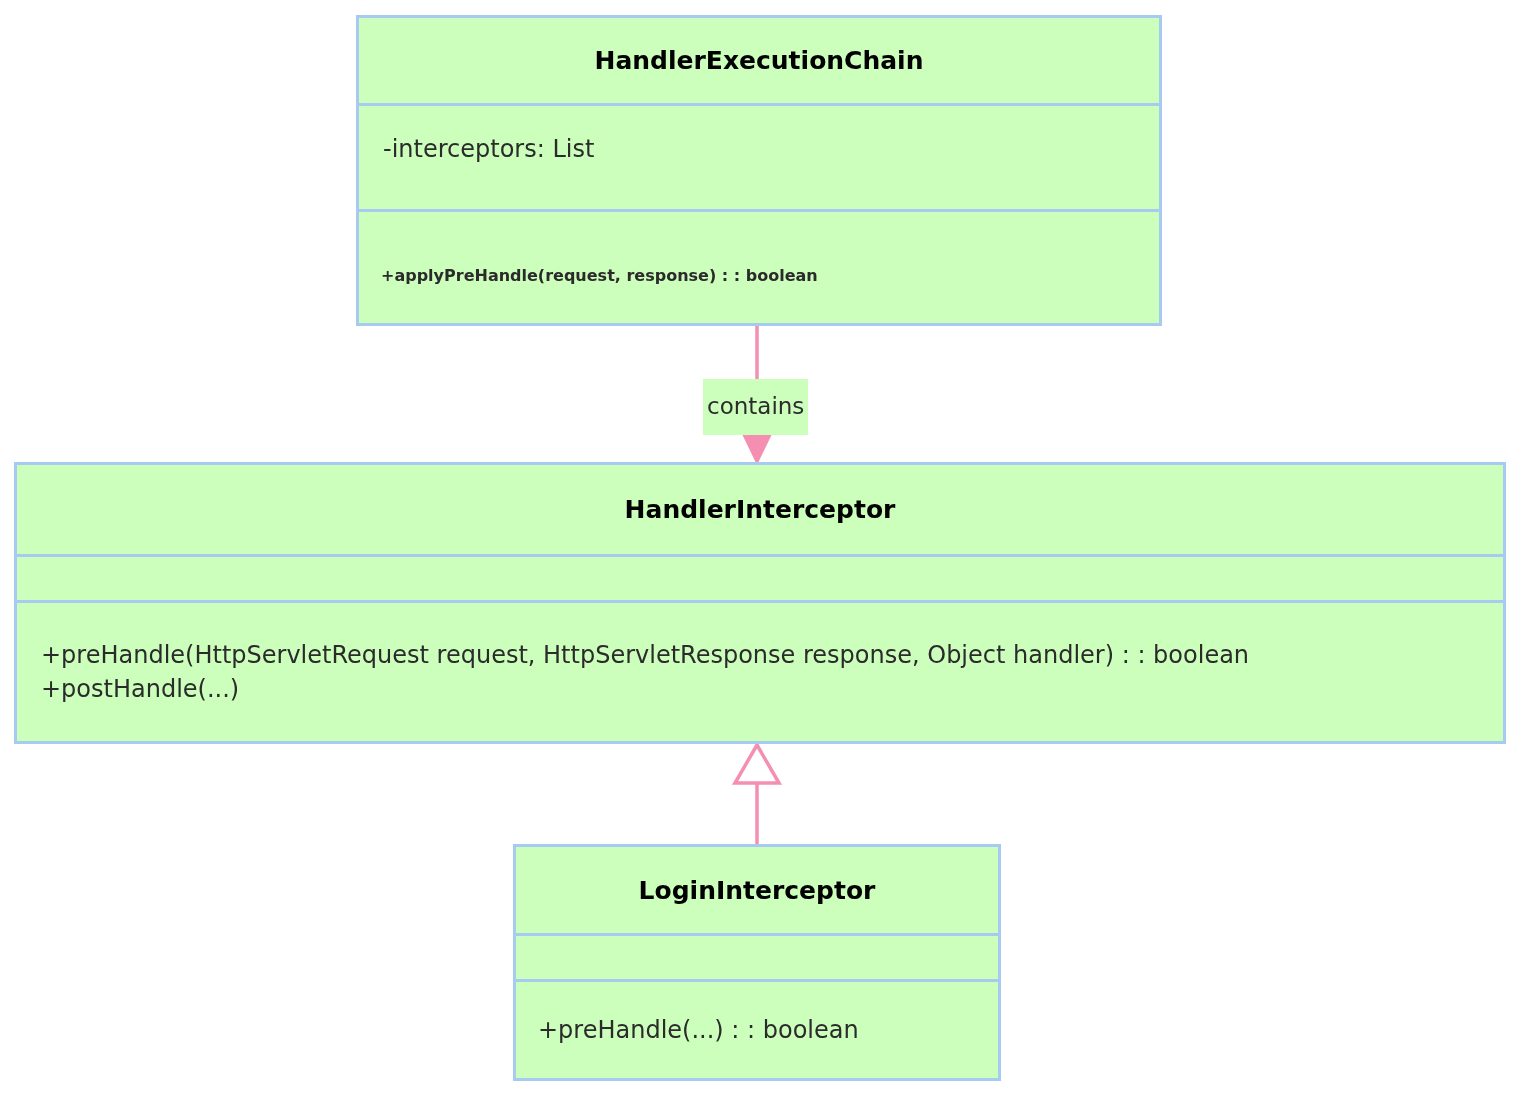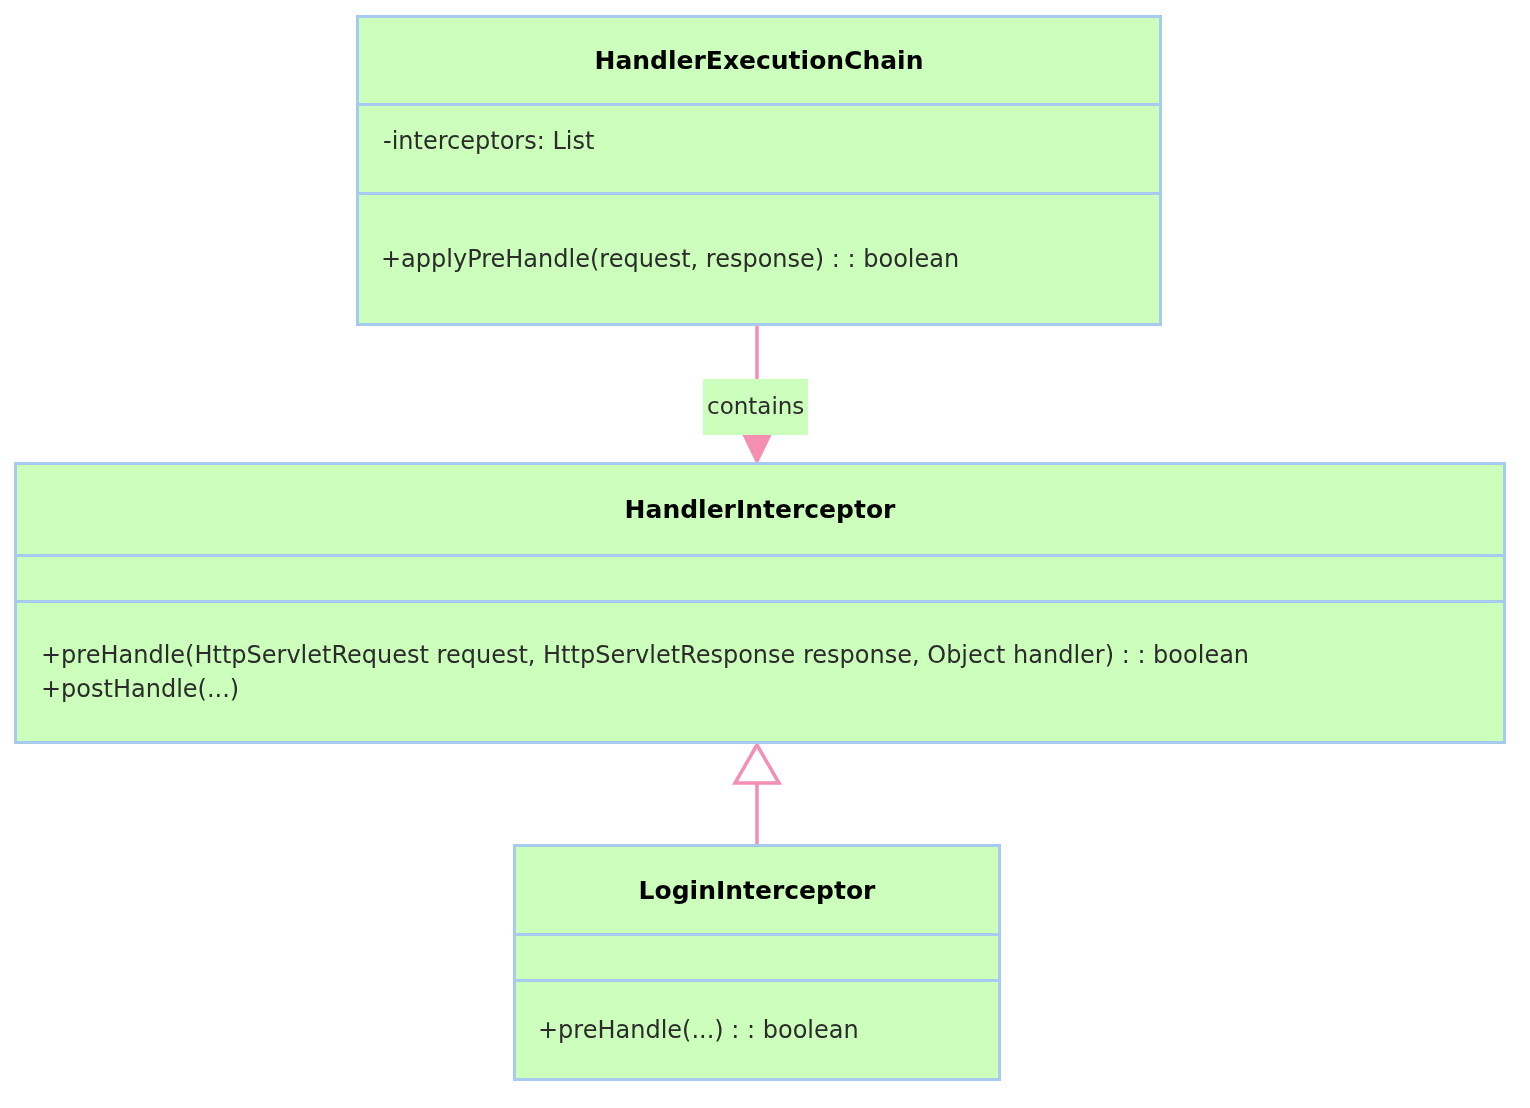--- a/index.html
+++ b/index.html
@@ -63,28 +63,29 @@
     left: 356px;
     top: 15px;
     width: 806px;
     height: 311px;
   }
   #box-handler-execution-chain .uml-name {
     height: 85px;
     font-size: 25px;
   }
   #box-handler-execution-chain .attrs {
-    height: 89px;
+    height: 106px;
     padding: 0 0 16px 24px;
     font-size: 24px;
   }
   #box-handler-execution-chain .ops {
     height: 131px;
     padding: 0 12px 0 22px;
-    font-size: 24px;
+    font-size: 16px;
+    font-weight: bold;
   }
 
   
   #box-handler-interceptor {
     left: 14px;
     top: 462px;
     width: 1492px;
     height: 282px;
   }
   #box-handler-interceptor .uml-name {

